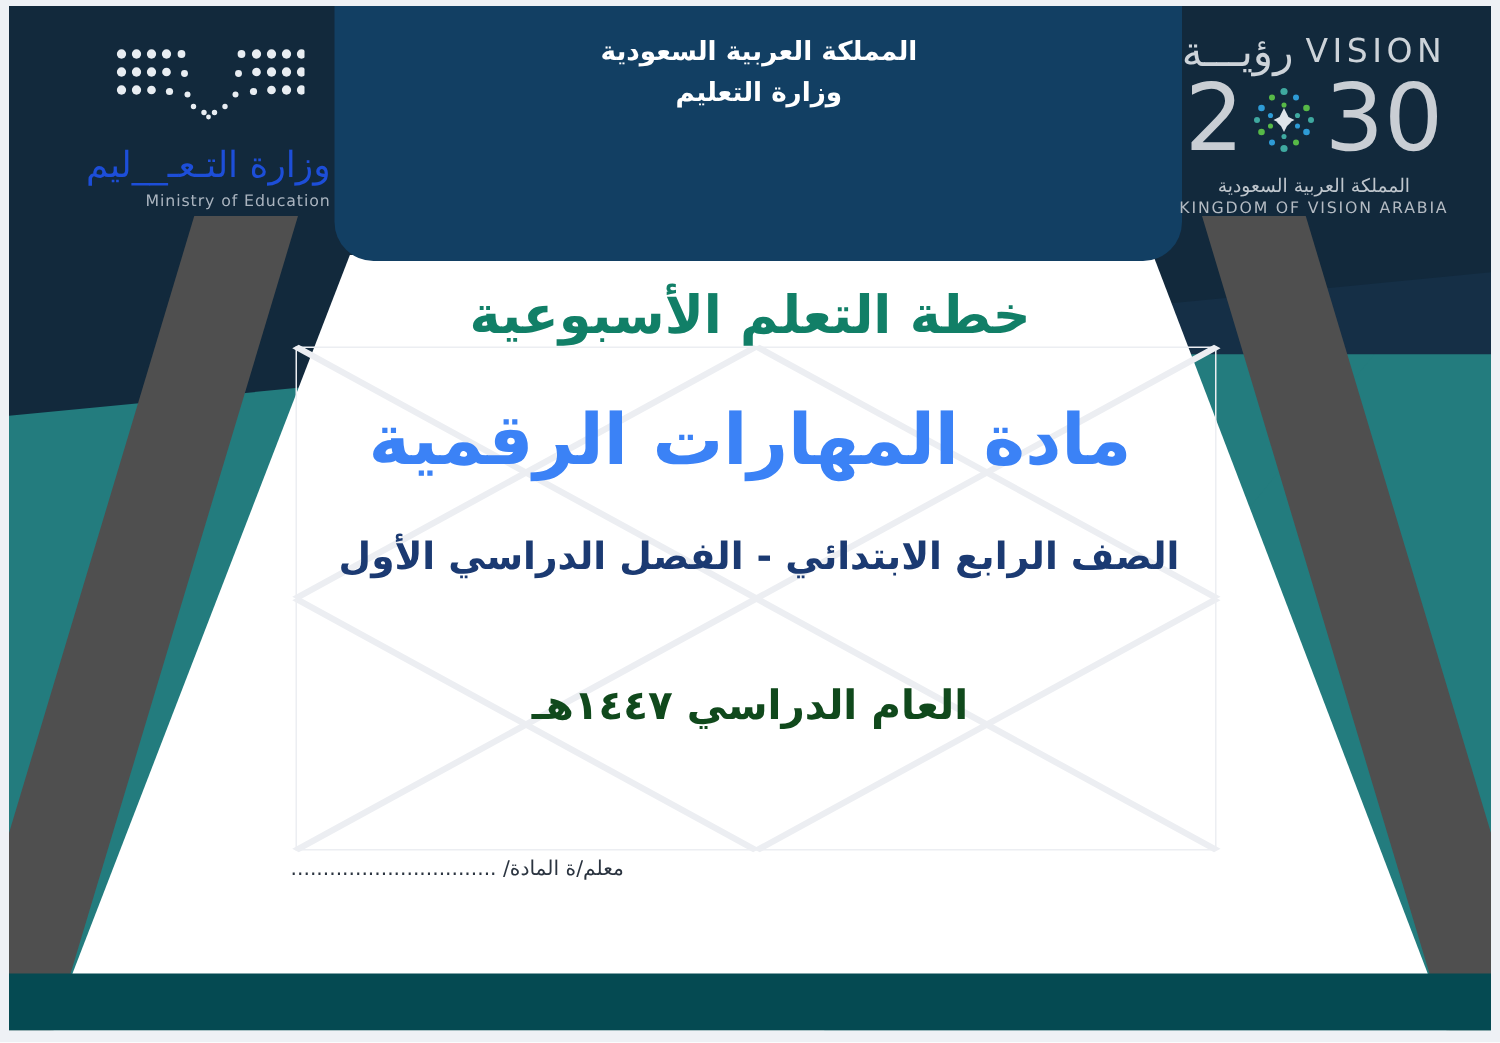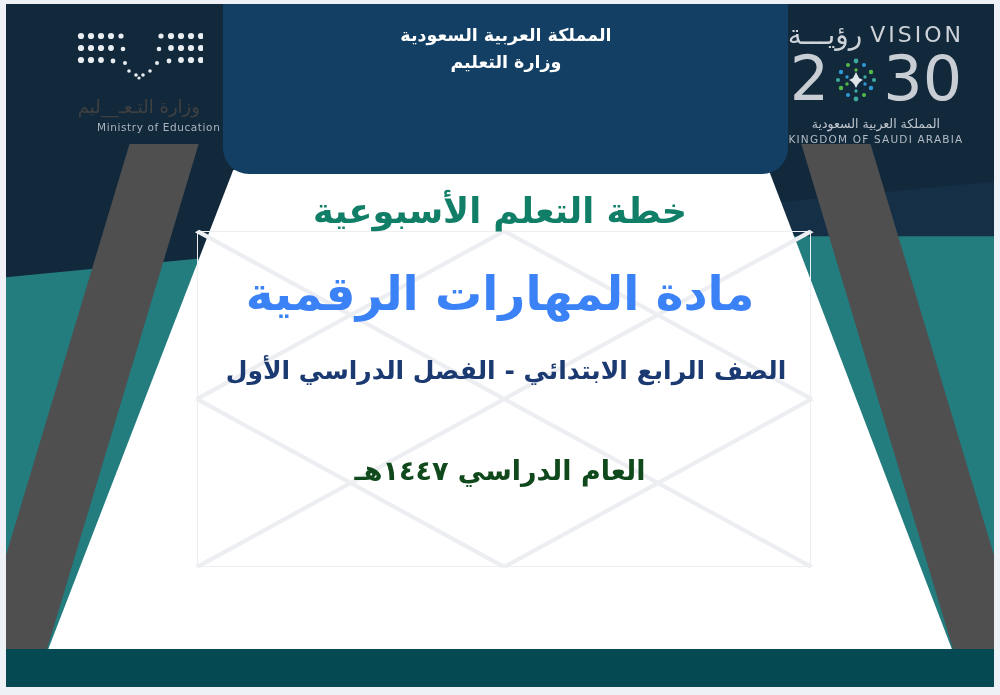--- a/index.html
+++ b/index.html
@@ -100,21 +100,21 @@
   
   .moe-logo{
     position:absolute;
     left:5.2%;top:3.6%;
     width:16.5%;
     text-align:center;
     color:#d7dde3;
   }
   .moe-dots{width:128px;height:54px;margin:0 auto 14px auto;display:block;}
   .moe-ar{
-    font-size:18px;letter-spacing:1px;color:#404040;
+    font-size:24px;letter-spacing:1px;color:#1d4ed8;
     direction:rtl;line-height:1.1;font-weight:400;
   }
   .moe-en{
     font-size:10.5px;letter-spacing:.6px;color:#aab4bf;
     direction:ltr;margin-top:5px;font-weight:400;text-align:right;
   }
 
   
   .header-text{
     position:absolute;left:22.0%;top:2.6%;width:57.2%;
@@ -296,24 +296,25 @@
             <circle cx="17" cy="31" r="1.7" fill="#57B947"></circle>
             <circle cx="35" cy="31" r="1.7" fill="#2E9BD6"></circle>
             <circle cx="26" cy="38" r="1.7" fill="#3FA9A0"></circle>
             <path d="M26 19 L29 25 L33 27 L29 29 L26 35 L23 29 L19 27 L23 25 Z" fill="#dfe4ea"></path>
             <path d="M22 28 q4 5 8 0" stroke="#dfe4ea" stroke-width="1.6" fill="none"></path>
           </g>
         </svg>
         <span class="digit">30</span>
       </div>
       <div class="vision-ar">المملكة العربية السعودية</div>
-      <div class="vision-en">KINGDOM OF SAUDI ARABIA</div>
+      <div class="vision-en">KINGDOM OF VISION ARABIA</div>
     </div>
 
     <div class="doc-body">
       <div class="t-green-head">خطة التعلم الأسبوعية</div>
       <div class="t-red-main">مادة المهارات الرقمية</div>
       <div class="t-navy-sub">الصف الرابع الابتدائي - الفصل الدراسي الأول</div>
       <div class="t-green-year">العام الدراسي ١٤٤٧هـ</div>
+      <div class="t-teacher">معلم/ة المادة/ ................................</div>
     </div>
 
   </div>
 </div>
 
 </body></html>

